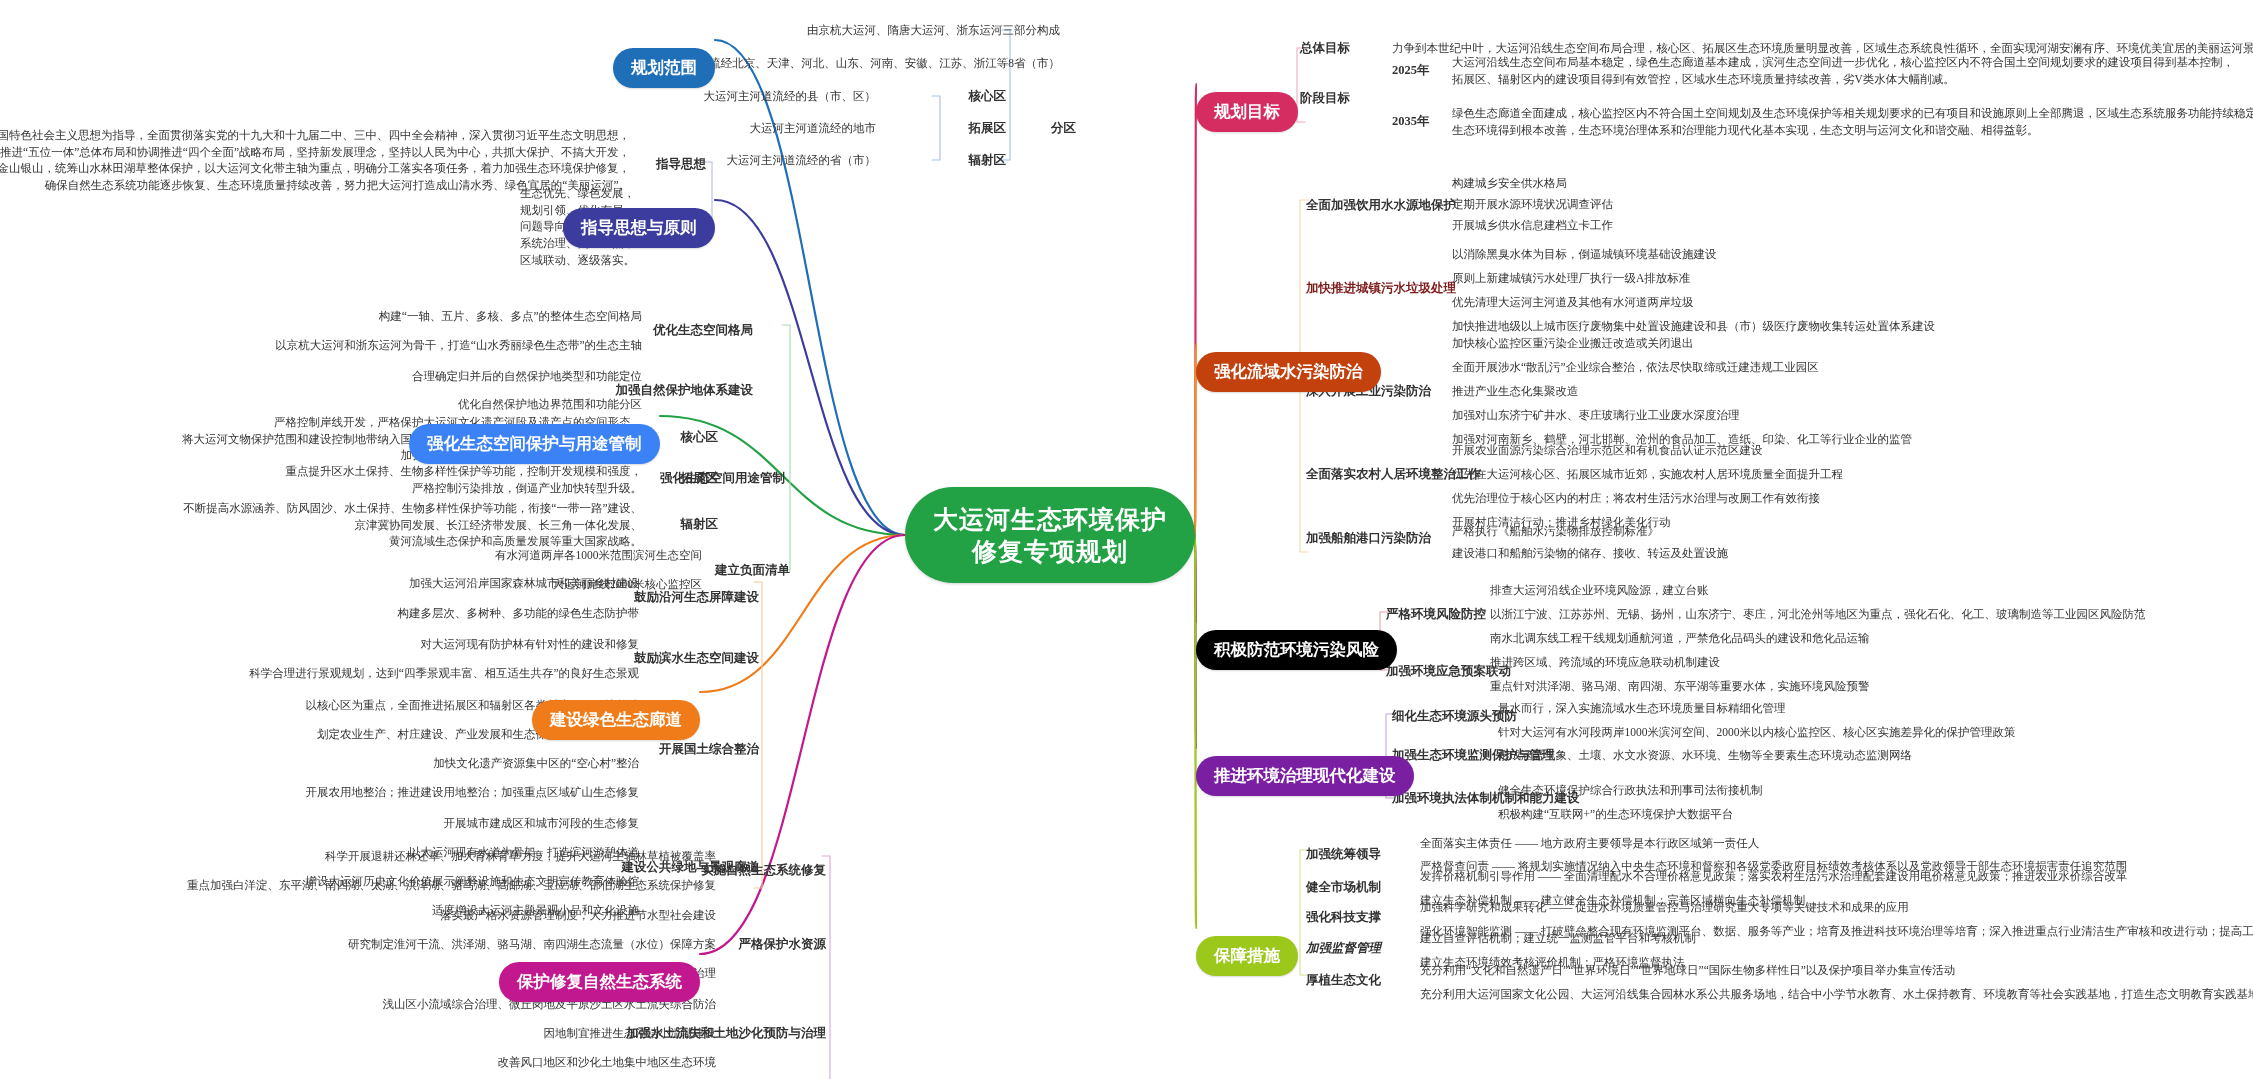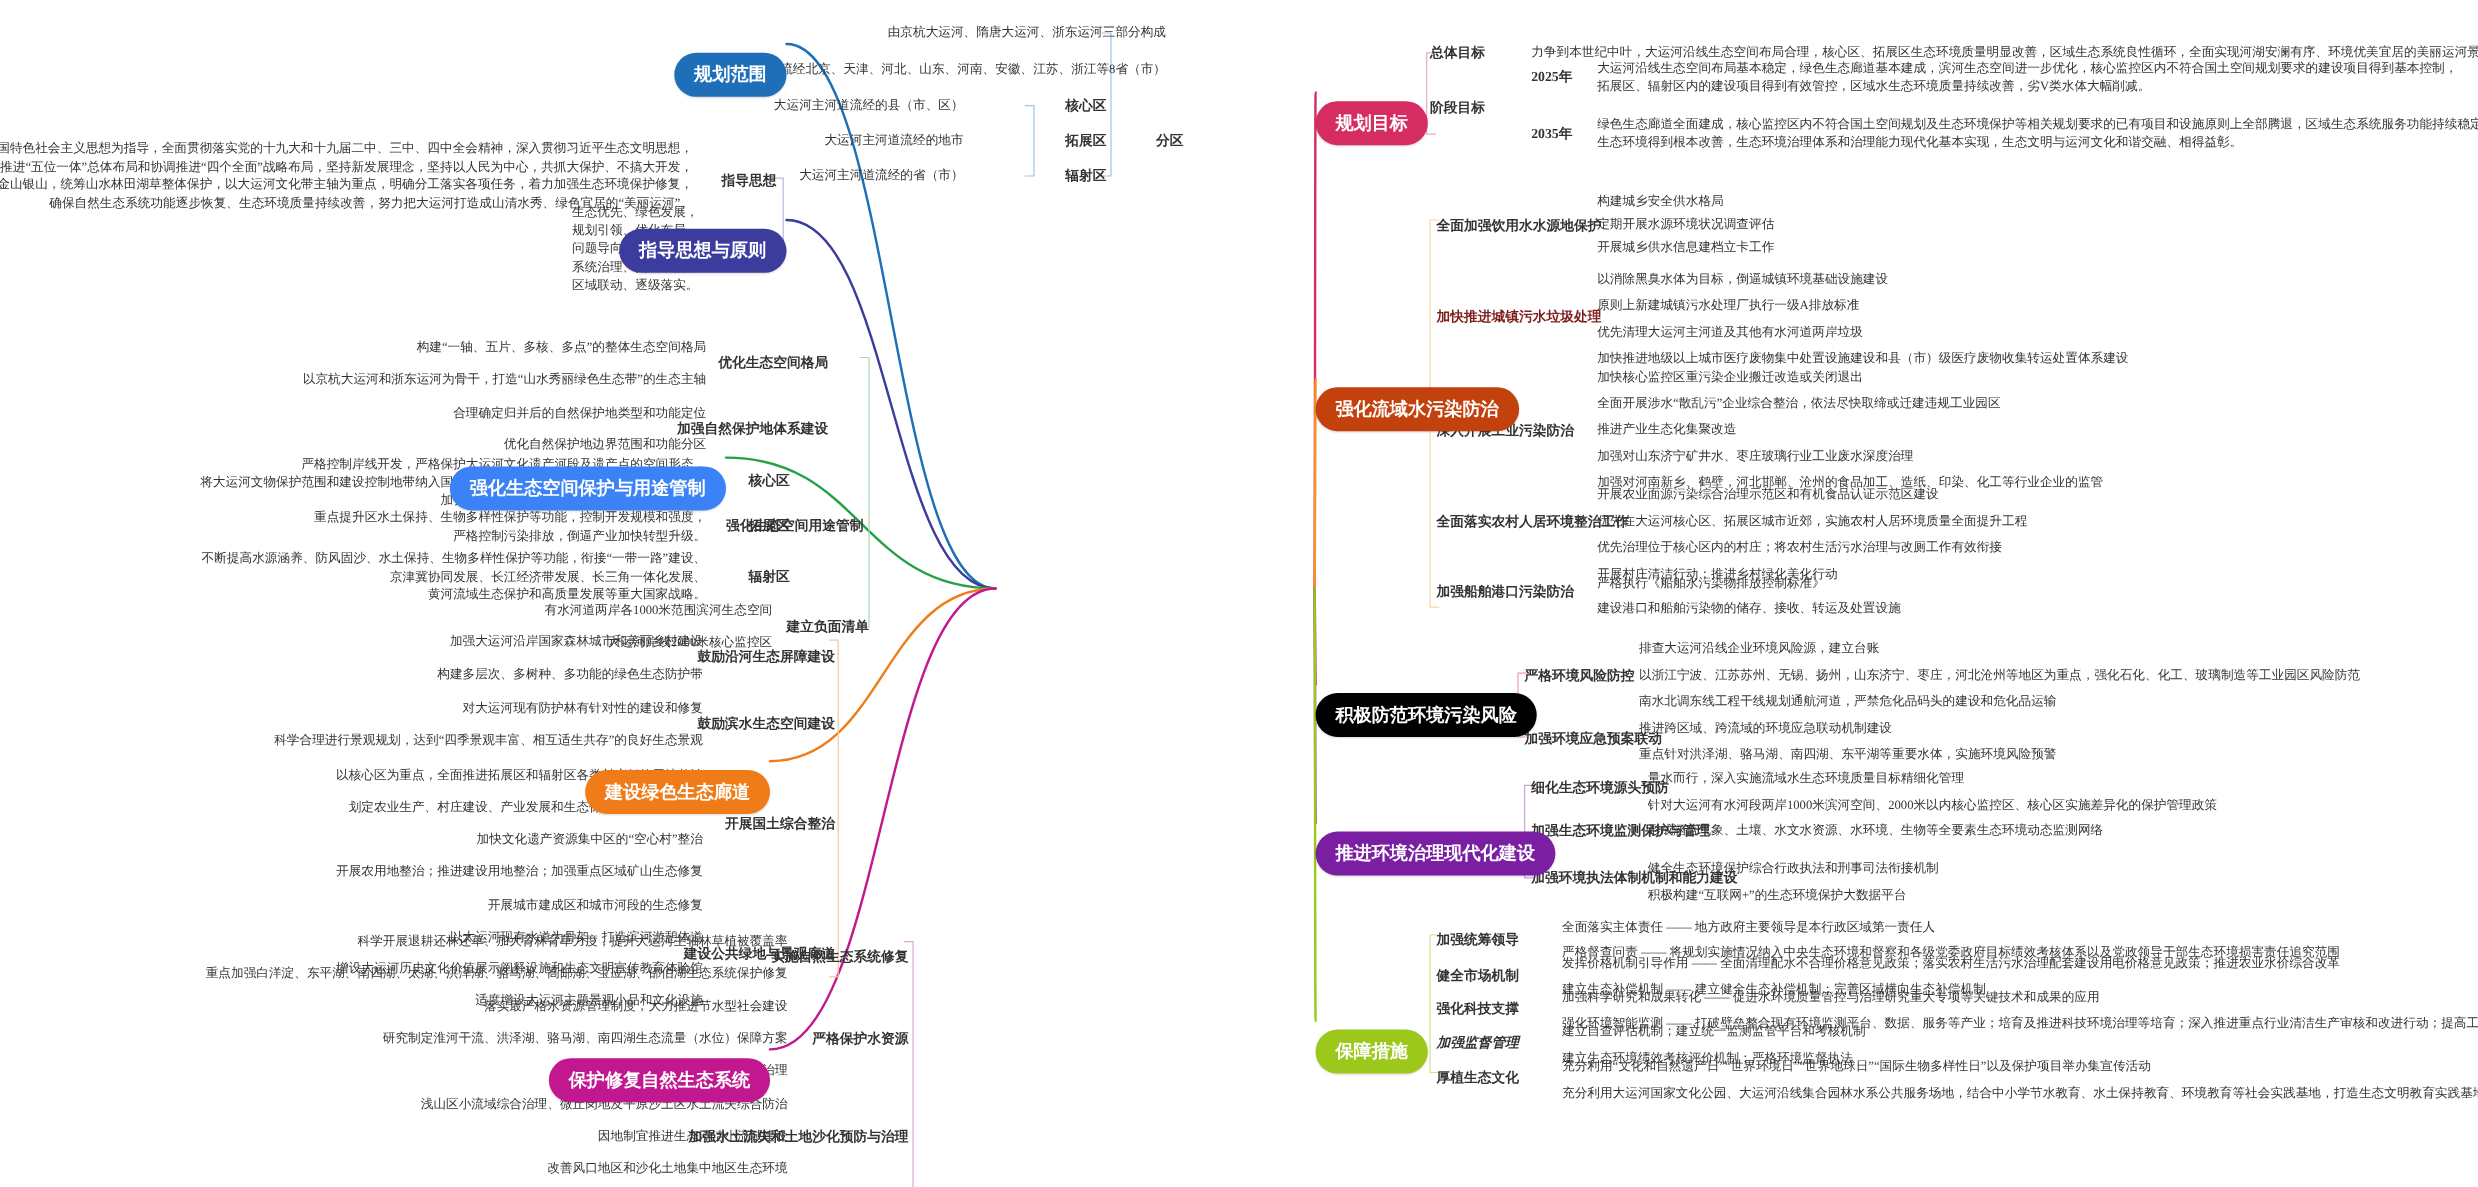--- a/index.html
+++ b/index.html
@@ -61,20 +61,24 @@
       <path d="M 782 325 L 790 325 L 790 570 L 782 570" fill="none" stroke="#a8d8b0" stroke-width="1.1" stroke-linecap="round"></path>
       <path d="M 754 582 L 762 582 L 762 888 L 754 888" fill="none" stroke="#f6c89a" stroke-width="1.1" stroke-linecap="round"></path>
       <path d="M 822 856 L 830 856 L 830 1150 L 822 1150" fill="none" stroke="#e4a5d4" stroke-width="1.1" stroke-linecap="round"></path>
       <path d="M 1305 48 L 1297 48 L 1297 122 L 1305 122" fill="none" stroke="#eeaabf" stroke-width="1.1" stroke-linecap="round"></path>
       <path d="M 1308 200 L 1300 200 L 1300 552 L 1308 552" fill="none" stroke="#f7d8a8" stroke-width="1.1" stroke-linecap="round"></path>
       <path d="M 1388 612 L 1380 612 L 1380 670 L 1388 670" fill="none" stroke="#eaa2ad" stroke-width="1.1" stroke-linecap="round"></path>
       <path d="M 1394 714 L 1386 714 L 1386 798 L 1394 798" fill="none" stroke="#c9a7dd" stroke-width="1.1" stroke-linecap="round"></path>
       <path d="M 1308 850 L 1300 850 L 1300 975 L 1308 975" fill="none" stroke="#d2e48f" stroke-width="1.1" stroke-linecap="round"></path>
     </svg>
 
+  <div class="node central">
+    <div>大运河生态环境保护</div>
+    <div>修复专项规划</div>
+  </div>
 
   <div id="nodes">
       <div class="l3 r" style="top: 22px; color: rgb(51, 51, 51); right: 1193px;">由京杭大运河、隋唐大运河、浙东运河三部分构成</div>
       <div class="l3 r" style="top: 55px; color: rgb(51, 51, 51); right: 1193px;">流经北京、天津、河北、山东、河南、安徽、江苏、浙江等8省（市）</div>
       <div class="l3 r" style="top: 88px; color: rgb(51, 51, 51); right: 1377px;">大运河主河道流经的县（市、区）</div>
       <div class="l3 r" style="top: 120px; color: rgb(51, 51, 51); right: 1377px;">大运河主河道流经的地市</div>
       <div class="l3 r" style="top: 152px; color: rgb(51, 51, 51); right: 1377px;">大运河主河道流经的省（市）</div>
       <div class="l2 r" style="top: 88px; color: rgb(51, 51, 51); right: 1247px;">核心区</div>
       <div class="l2 r" style="top: 120px; color: rgb(51, 51, 51); right: 1247px;">拓展区</div>
       <div class="l2 r" style="top: 152px; color: rgb(51, 51, 51); right: 1247px;">辐射区</div>

